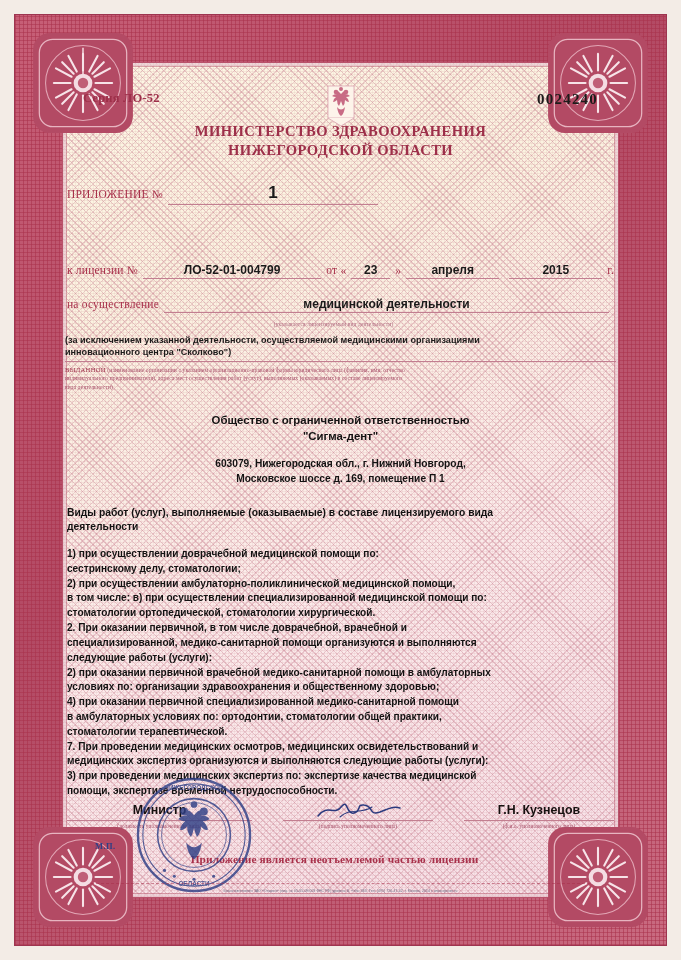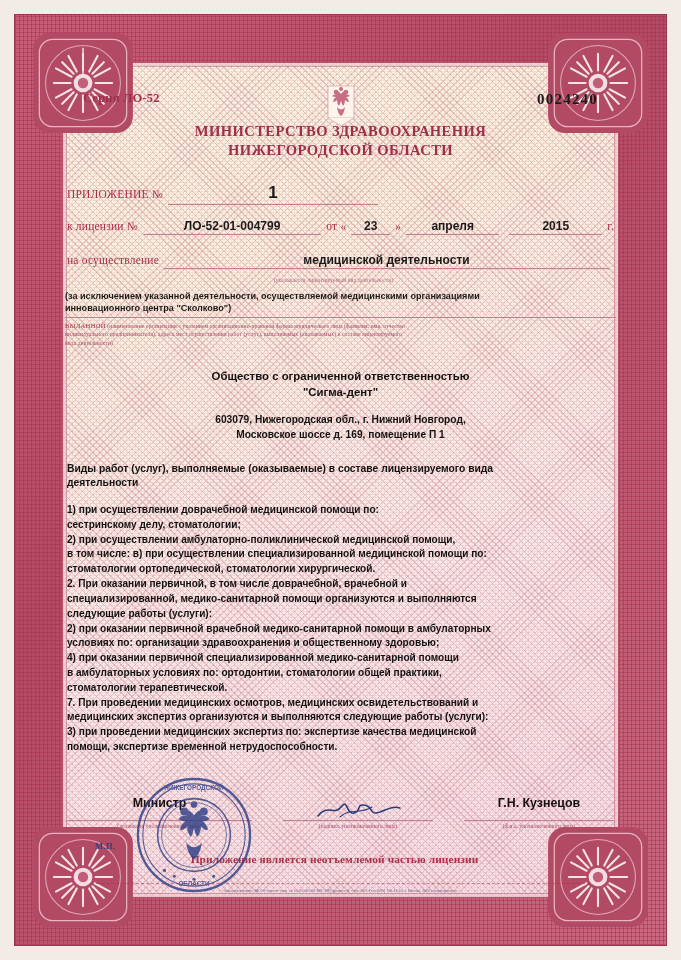--- a/index.html
+++ b/index.html
@@ -133,21 +133,21 @@
 
   
   .sign{
     position:absolute;left:6px;right:6px;bottom:70px;
     display:flex;justify-content:space-between;align-items:flex-end;
   }
   .sig-col{position:relative;text-align:center;}
   .sig-col .val{
     font-family:"Liberation Sans",sans-serif;
     font-weight:bold;font-size:12.4px;color:#16100f;
-    padding-bottom:10px;white-space:nowrap;
+    padding-bottom:3px;white-space:nowrap;
   }
   .sig-col .rule{border-bottom:1px solid #c27e90;}
   .sig-col .cap{font-size:5.3px;color:#a8516a;margin-top:2px;letter-spacing:.1px;}
   .c1{width:185px;}
   .c2{width:150px;}
   .c3{width:150px;}
   .scribble{height:19px;display:flex;align-items:flex-end;justify-content:center;}
 
   .mp{
     position:absolute;left:34px;bottom:48px;
@@ -332,21 +332,21 @@
       <span class="line big">1</span>
       <span style="flex:1.1;"></span>
     </div>
 
     <div class="fld lic-row">
       <span class="lbl">к лицензии  №</span>
       <span class="line" style="flex:2.3;">ЛО-52-01-004799</span>
       <span class="lbl">от «</span>
       <span class="line" style="flex:.5;">23</span>
       <span class="lbl">»</span>
-      <span class="line" style="flex:1.2;">апреля</span>
+      <span class="line" style="flex:1.2;margin-top:44px;">апреля</span>
       <span class="line" style="flex:1.2;">2015</span>
       <span class="lbl">г.</span>
     </div>
 
     <div class="fld act-row">
       <span class="lbl">на осуществление</span>
       <span class="line" style="flex:3;">медицинской деятельности</span>
     </div>
     <div class="caption" style="margin-right:14px;">(указывается лицензируемый вид деятельности)</div>
 

